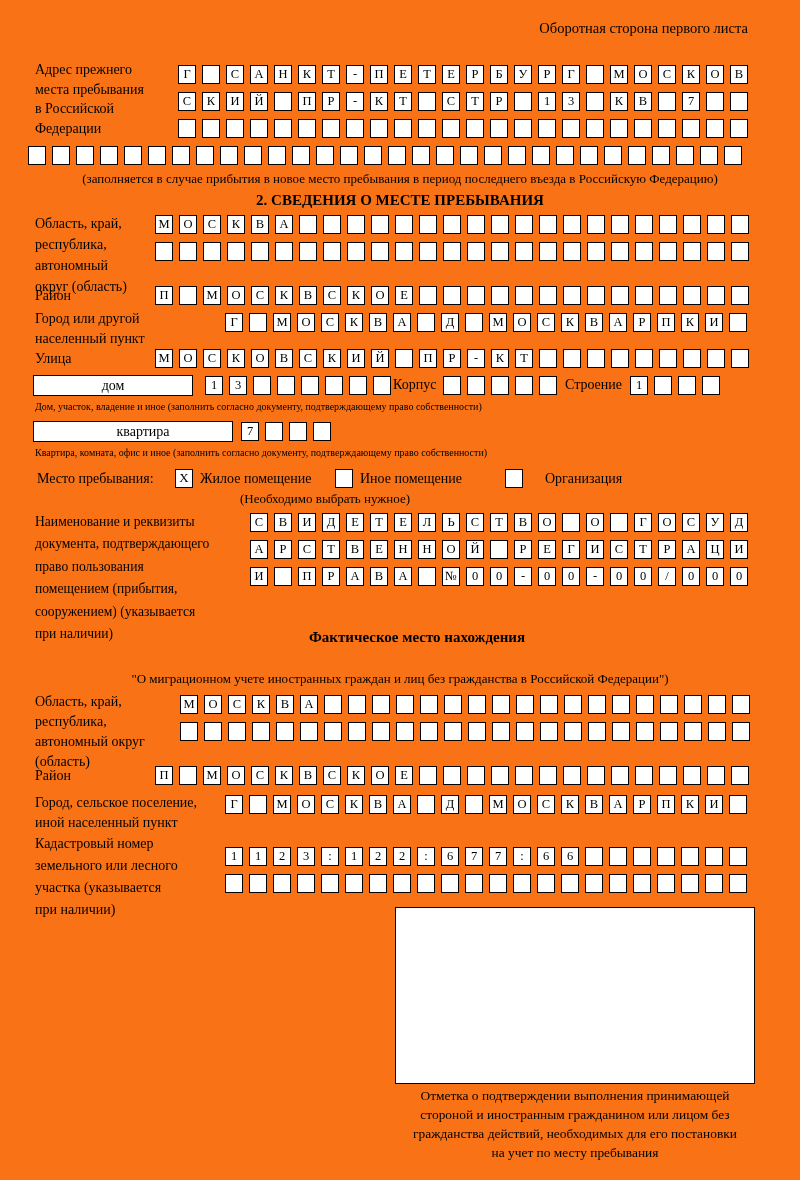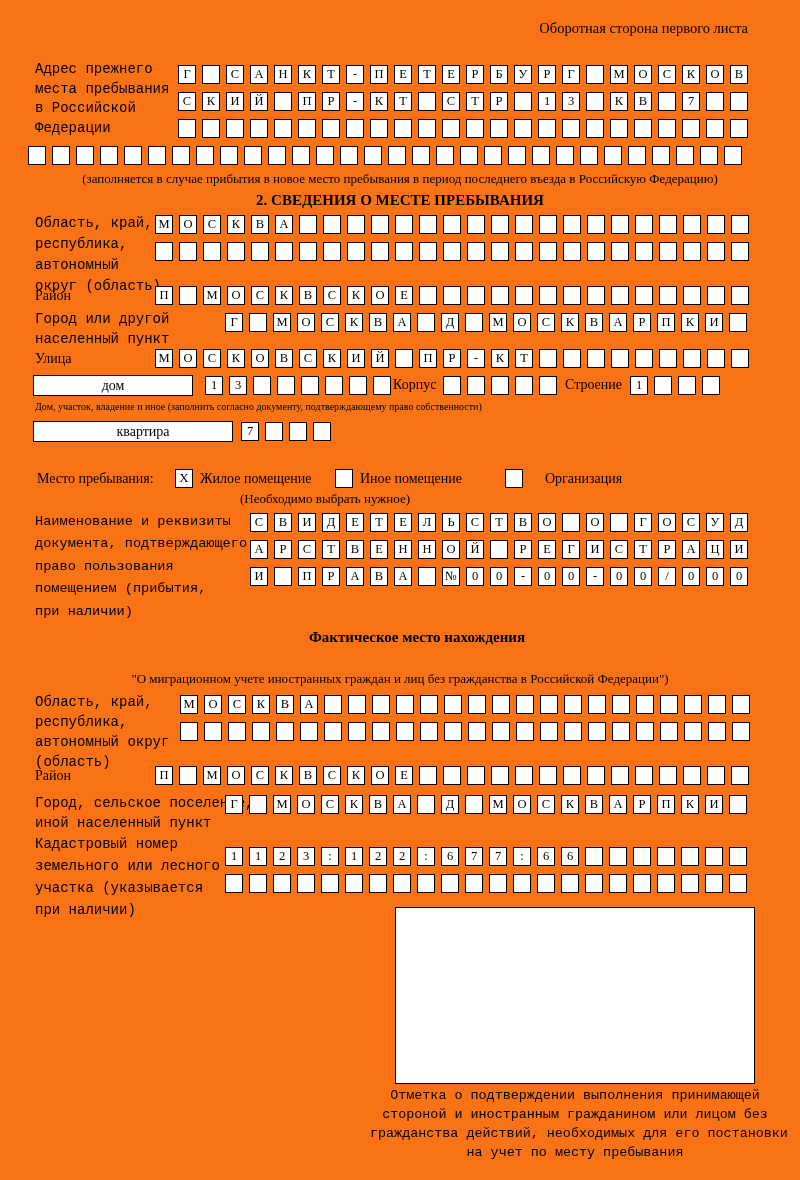--- a/index.html
+++ b/index.html
@@ -15,21 +15,21 @@
     width:18px; height:19px; border:1.6px solid #000;
     font-size:12.5px; line-height:16px; text-align:center;
     font-family:inherit; background:#fff;
   }
   .widebox {
     position:absolute; box-sizing:border-box; border:1.6px solid #000;
     height:21px; display:flex; align-items:center; justify-content:center;
     font-size:14px; background:#fff;
   }
   .lbl { position:absolute; font-size:14px; }
-  .lbl div { white-space:nowrap;font-family:Liberation Mono, monospace; }
+  .lbl div { white-space:nowrap; }
   .caption { position:absolute; font-size:10px; white-space:nowrap; }
   .center { text-align:center; }
   .bold { font-weight:bold; }
   .inline-lab { position:absolute; font-size:14px; white-space:nowrap; }
   .chk {
     position:absolute; box-sizing:border-box;
     width:18px; height:19px; border:1.6px solid #000;
     font-size:13px; line-height:16px; text-align:center; background:#fff;
   }
   .bigbox { position:absolute; border:1.8px solid #000; background:#fff; }
@@ -337,35 +337,37 @@
     </div>
   <div class="caption" style="left:35px; top:401px;">Дом, участок, владение и иное (заполнить согласно документу, подтверждающему право собственности)</div>
 
   <div class="widebox" style="left:33px; top:421px; width:200px;padding-left:20px;">квартира</div>
   <div class="cellrow" style="left:241px; top:422px;">
       <span class="cell">7</span>
       <span class="cell"></span>
       <span class="cell"></span>
       <span class="cell"></span>
     </div>
+  <div class="caption" style="left:35px; top:447px;">Квартира, комната, офис и иное (заполнить согласно документу, подтверждающему право собственности)</div>
 
   <div class="inline-lab" style="left:37px; top:471px;">Место пребывания:</div>
   <div class="chk" style="left:175px; top:469px;">X</div>
   <div class="inline-lab" style="left:200px; top:471px;">Жилое помещение</div>
   <div class="chk" style="left:335px; top:469px;"></div>
   <div class="inline-lab" style="left:360px; top:471px;">Иное помещение</div>
   <div class="chk" style="left:505px; top:469px;"></div>
   <div class="inline-lab" style="left:545px; top:471px;">Организация</div>
   <div class="caption center" style="left:130px; width:390px; top:491px; font-size:13px;">(Необходимо выбрать нужное)</div>
 
   <div class="lbl" style="left:35px; top:511px; line-height:22.4px; font-size:13.6px;">
     <div>Наименование и реквизиты</div>
     <div>документа, подтверждающего</div>
     <div>право пользования</div>
     <div>помещением (прибытия,</div>
+    <div>сооружением) (указывается</div>
     <div>при наличии)</div>
   </div>
   <div class="cellrow" style="left:250px; top:513px;">
       <span class="cell">С</span>
       <span class="cell">В</span>
       <span class="cell">И</span>
       <span class="cell">Д</span>
       <span class="cell">Е</span>
       <span class="cell">Т</span>
       <span class="cell">Е</span>

